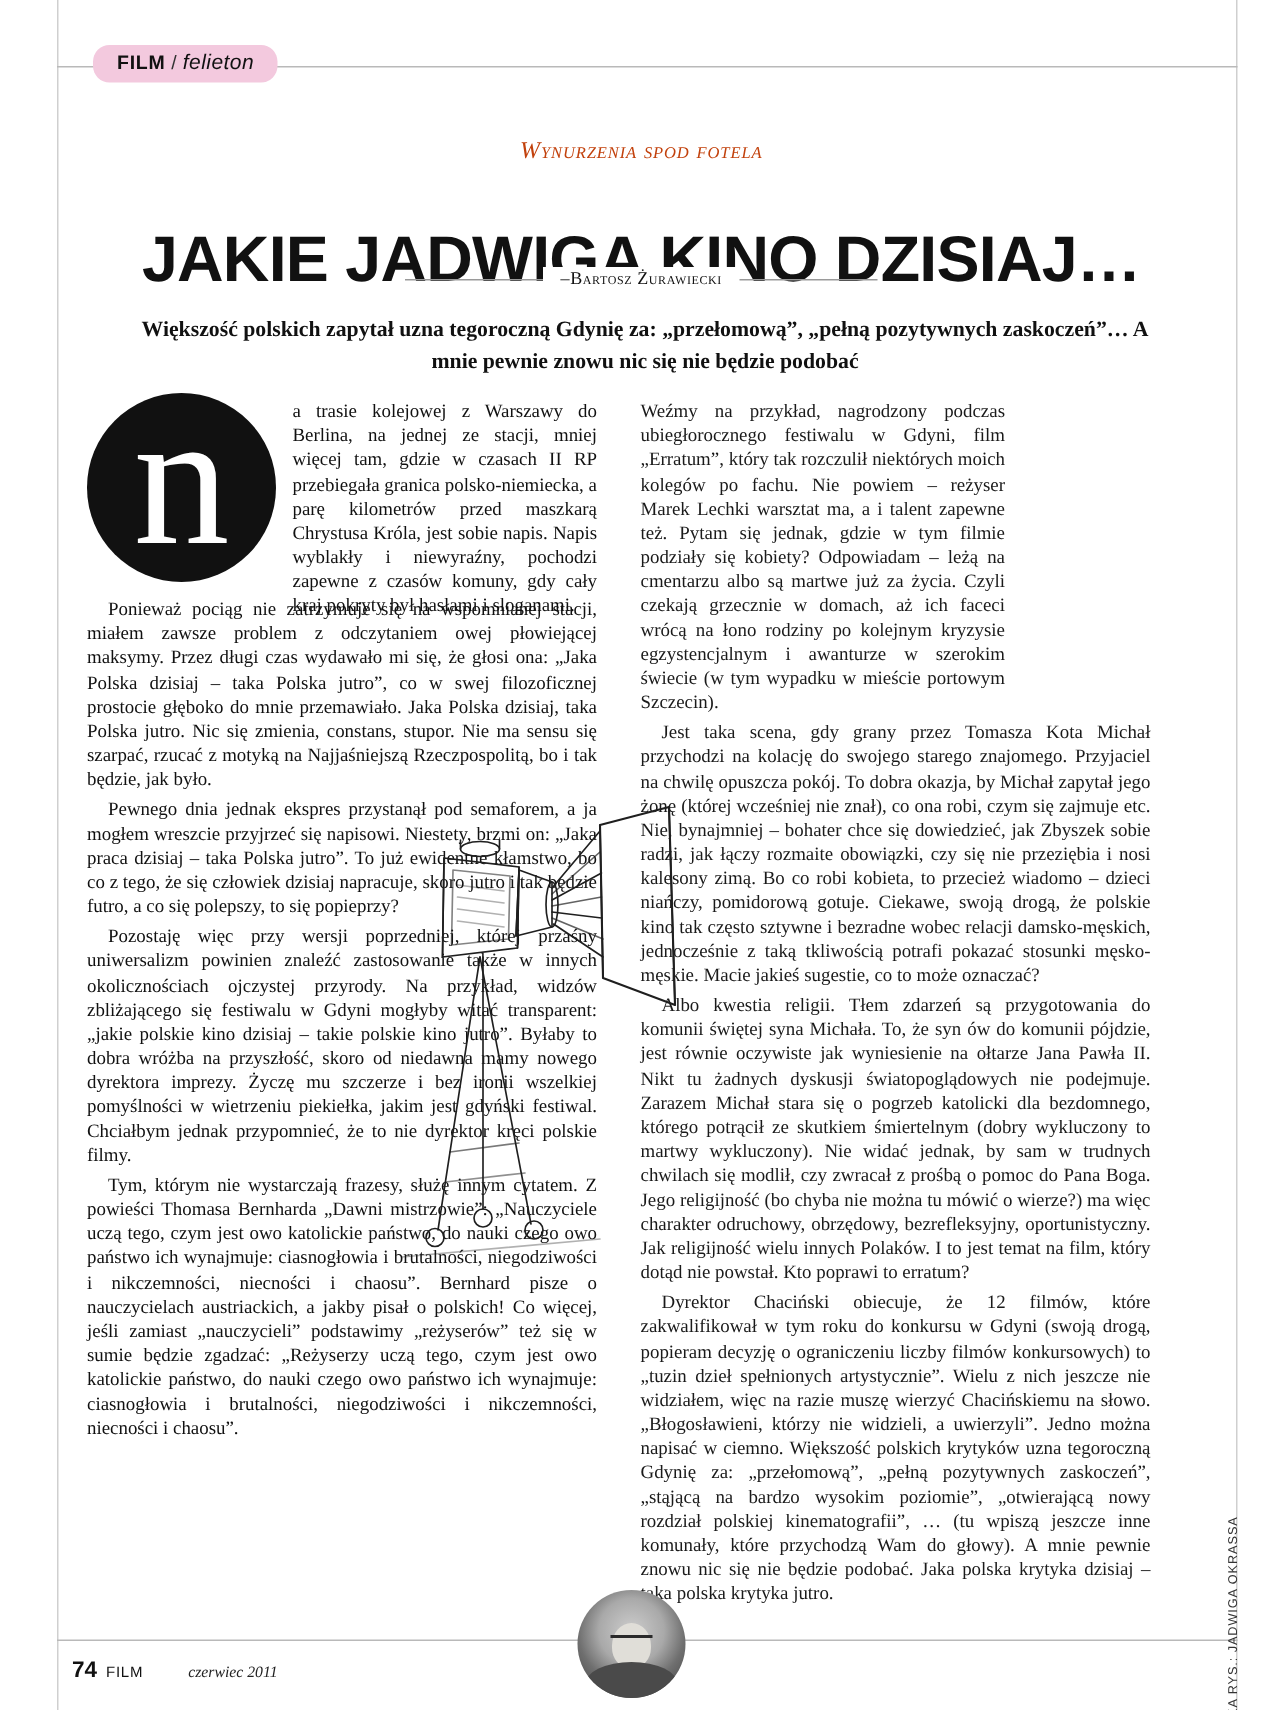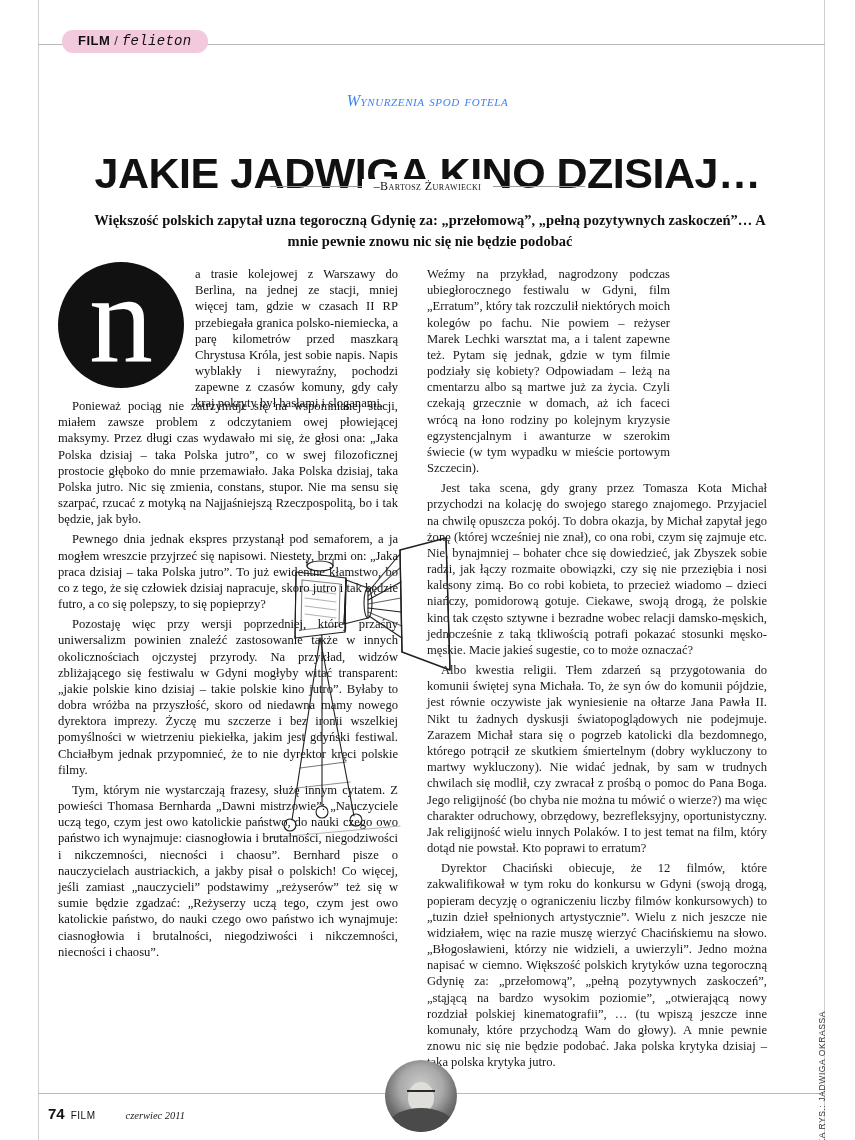--- a/index.html
+++ b/index.html
@@ -67,38 +67,38 @@
     font-weight: bold;
     font-size: 13px;
     letter-spacing: .5px;
   }
   .section-tag .sep {
     font-family: "Liberation Sans", sans-serif;
     font-size: 13px;
     color: #333;
   }
   .section-tag .sub {
-    font-family: Liberation Mono, monospace;
+    font-family: Liberation Sans, sans-serif;
     font-style: italic;
     font-size: 14px;
   }
 
   
   .kicker {
     position: absolute;
     top: 92px;
     left: 0;
     width: 855px;
     text-align: center;
     font-family: "Liberation Serif", serif;
     font-style: italic;
     font-variant: small-caps;
     font-size: 16px;
     letter-spacing: .6px;
-    color: #3b82f6;
+    color: #c2410c;
   }
 
   
   .headline {
     position: absolute;
     top: 120px;
     left: 0;
     width: 855px;
     text-align: center;
     font-family: "Liberation Sans", sans-serif;

